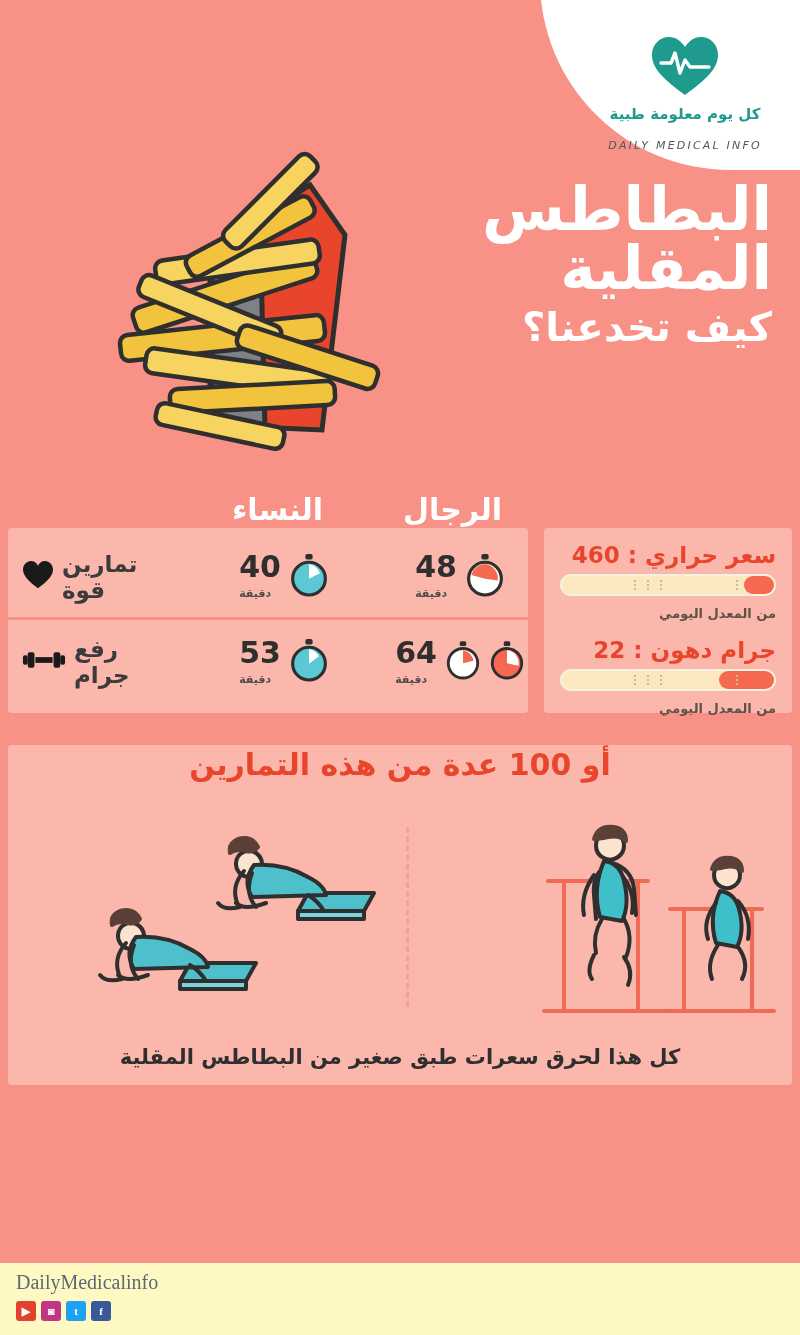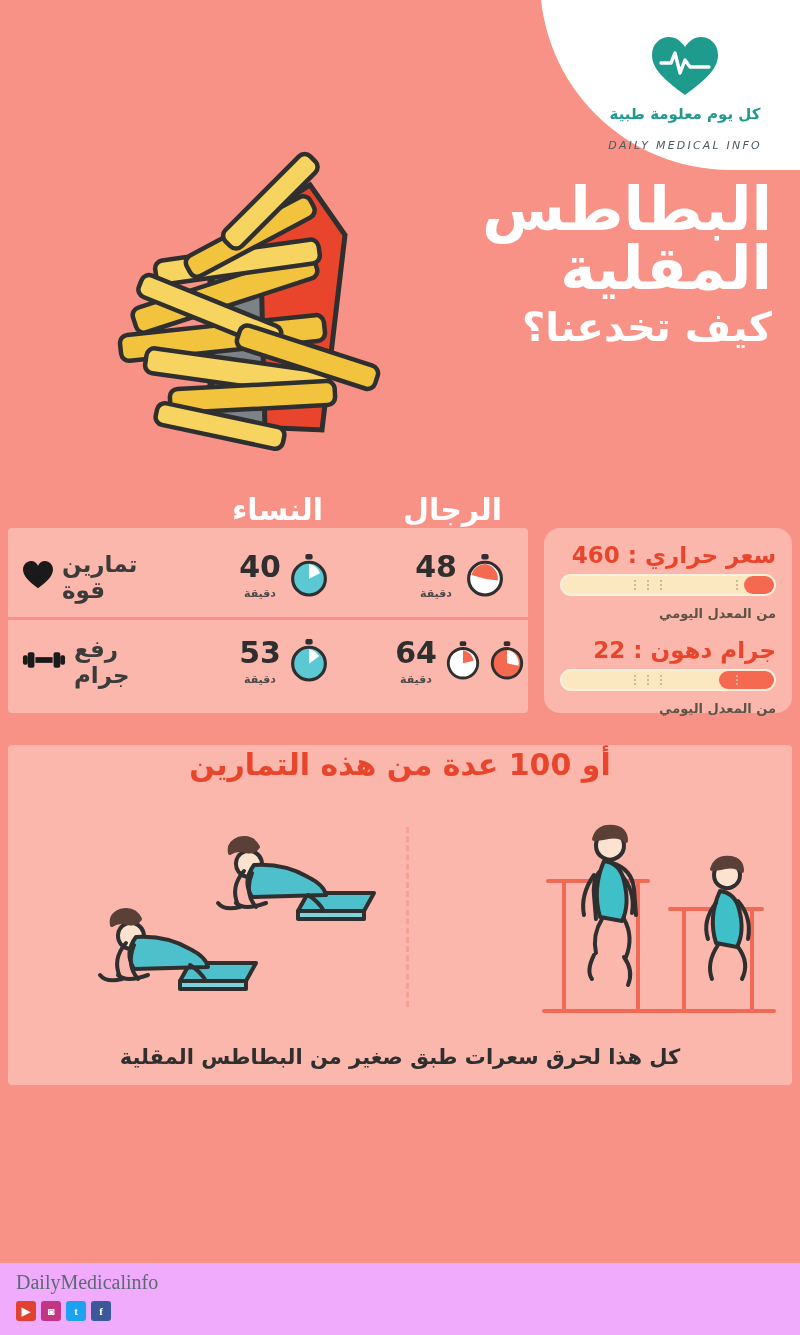--- a/index.html
+++ b/index.html
@@ -49,21 +49,21 @@
   .fries-wrap {
     position: absolute; top: 130px; left: 60px;
     width: 340px; height: 340px;
   }
 
   
   .stats-card {
     position: absolute; top: 528px; right: 8px;
     width: 248px; height: 185px;
     background: #fbb7ab;
-    border-radius: 16px;
+    border-radius: 4px;
     padding: 14px 16px 10px 16px;
     direction: rtl;
   }
   .stat-row { margin-bottom: 16px; }
   .stat-label {
     font-size: 23px; font-weight: bold; color: #e8452c;
     text-align: right; margin-bottom: 6px;
   }
   .bar-outer {
     height: 22px; background: #fbe7c0; border: 2px solid #f7f1dd;
@@ -111,21 +111,21 @@
   }
   .cmp-type-label { font-size: 23px; font-weight: bold; color: #3b3b3b; }
   .cmp-cell {
     width: 176px; display: flex; align-items: center;
     justify-content: center; gap: 8px;
   }
   .cmp-num {
     font-size: 30px; font-weight: bold; color: #2f2f2f; line-height: 1;
   }
   .cmp-unit { font-size: 11px; color: #4a4a4a; font-weight: bold; }
-  .cmp-val { text-align: center; margin-left: 40px; }
+  .cmp-val { text-align: left; margin-left: 40px; }
 
   
   .bottom-card {
     position: absolute; top: 745px; left: 8px; right: 8px;
     height: 340px; background: #fbb7ab; border-radius: 4px;
     direction: rtl;
   }
   .bottom-title {
     text-align: center; font-size: 30px; font-weight: bold;
     color: #e8452c; padding-top: 2px;
@@ -139,21 +139,21 @@
     position: absolute; top: 70px; left: 0; right: 0; height: 210px;
   }
   .v-dash {
     position: absolute; top: 82px; left: 398px;
     height: 180px; border-left: 3px dashed #f6a195;
   }
 
   
   .footer {
     position: absolute; bottom: 0; left: 0; width: 100%; height: 72px;
-    background: #f0abfc; direction: ltr;
+    background: #fef9c3; direction: ltr;
     padding: 8px 0 0 16px;
   }
   .footer-name {
     font-size: 20px; color: #5a6a72; font-family: "Liberation Serif", serif;
   }
   .social { display: flex; gap: 5px; margin-top: 7px; }
   .soc {
     width: 20px; height: 20px; border-radius: 3px;
     display: flex; align-items: center; justify-content: center;
     color: #fff; font-size: 11px; font-weight: bold;

